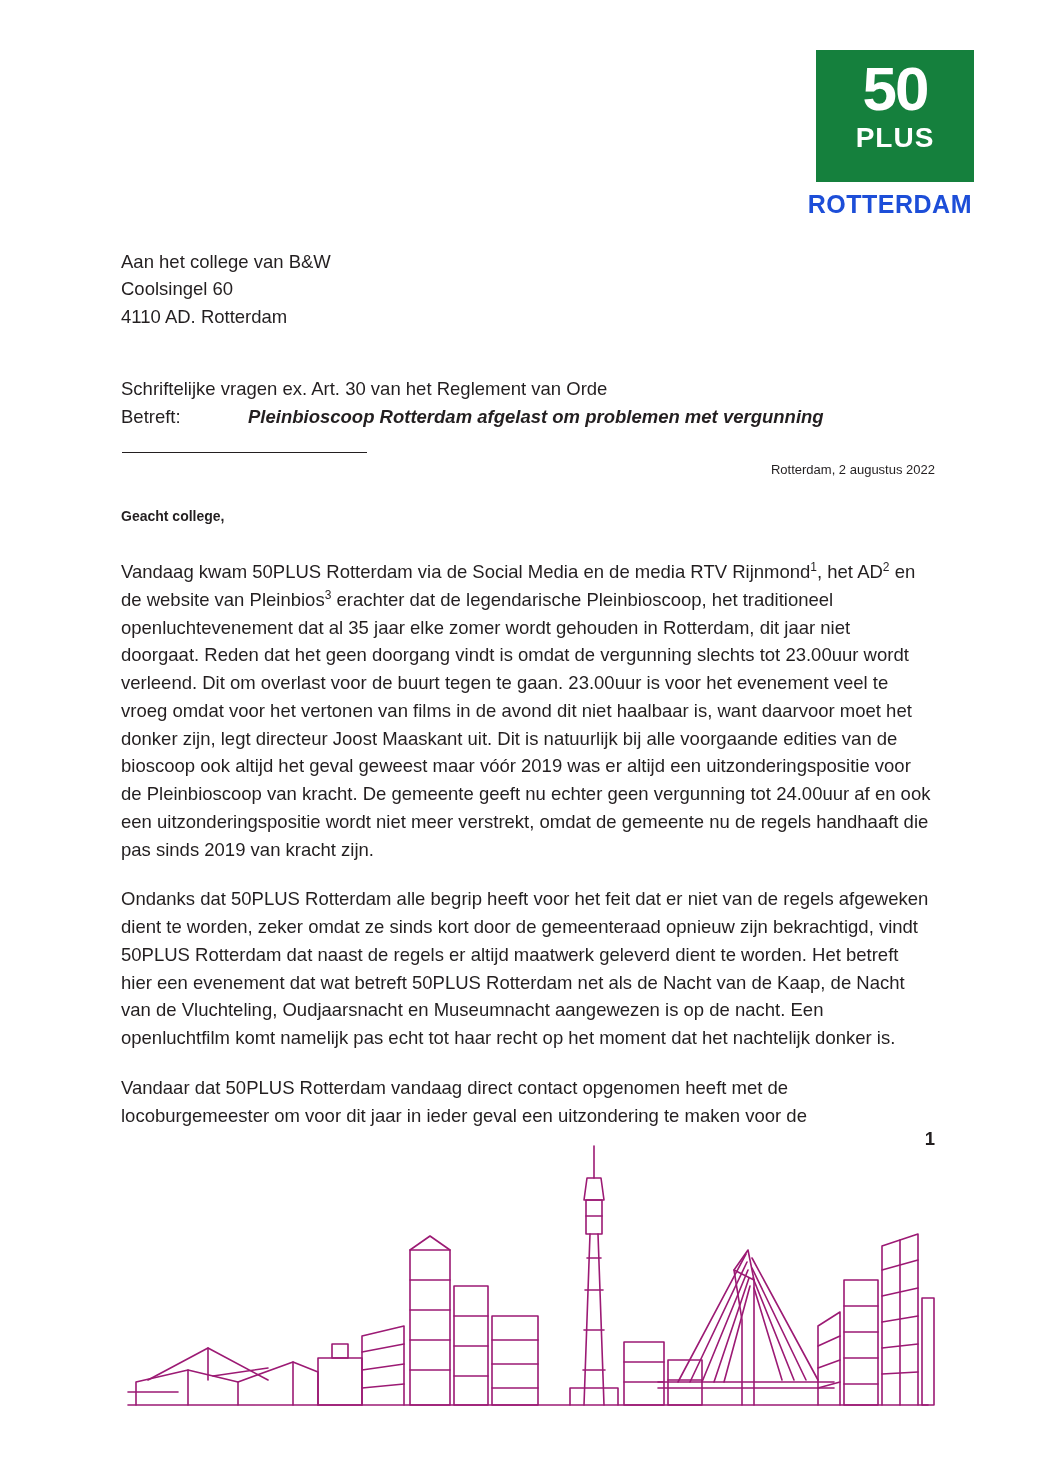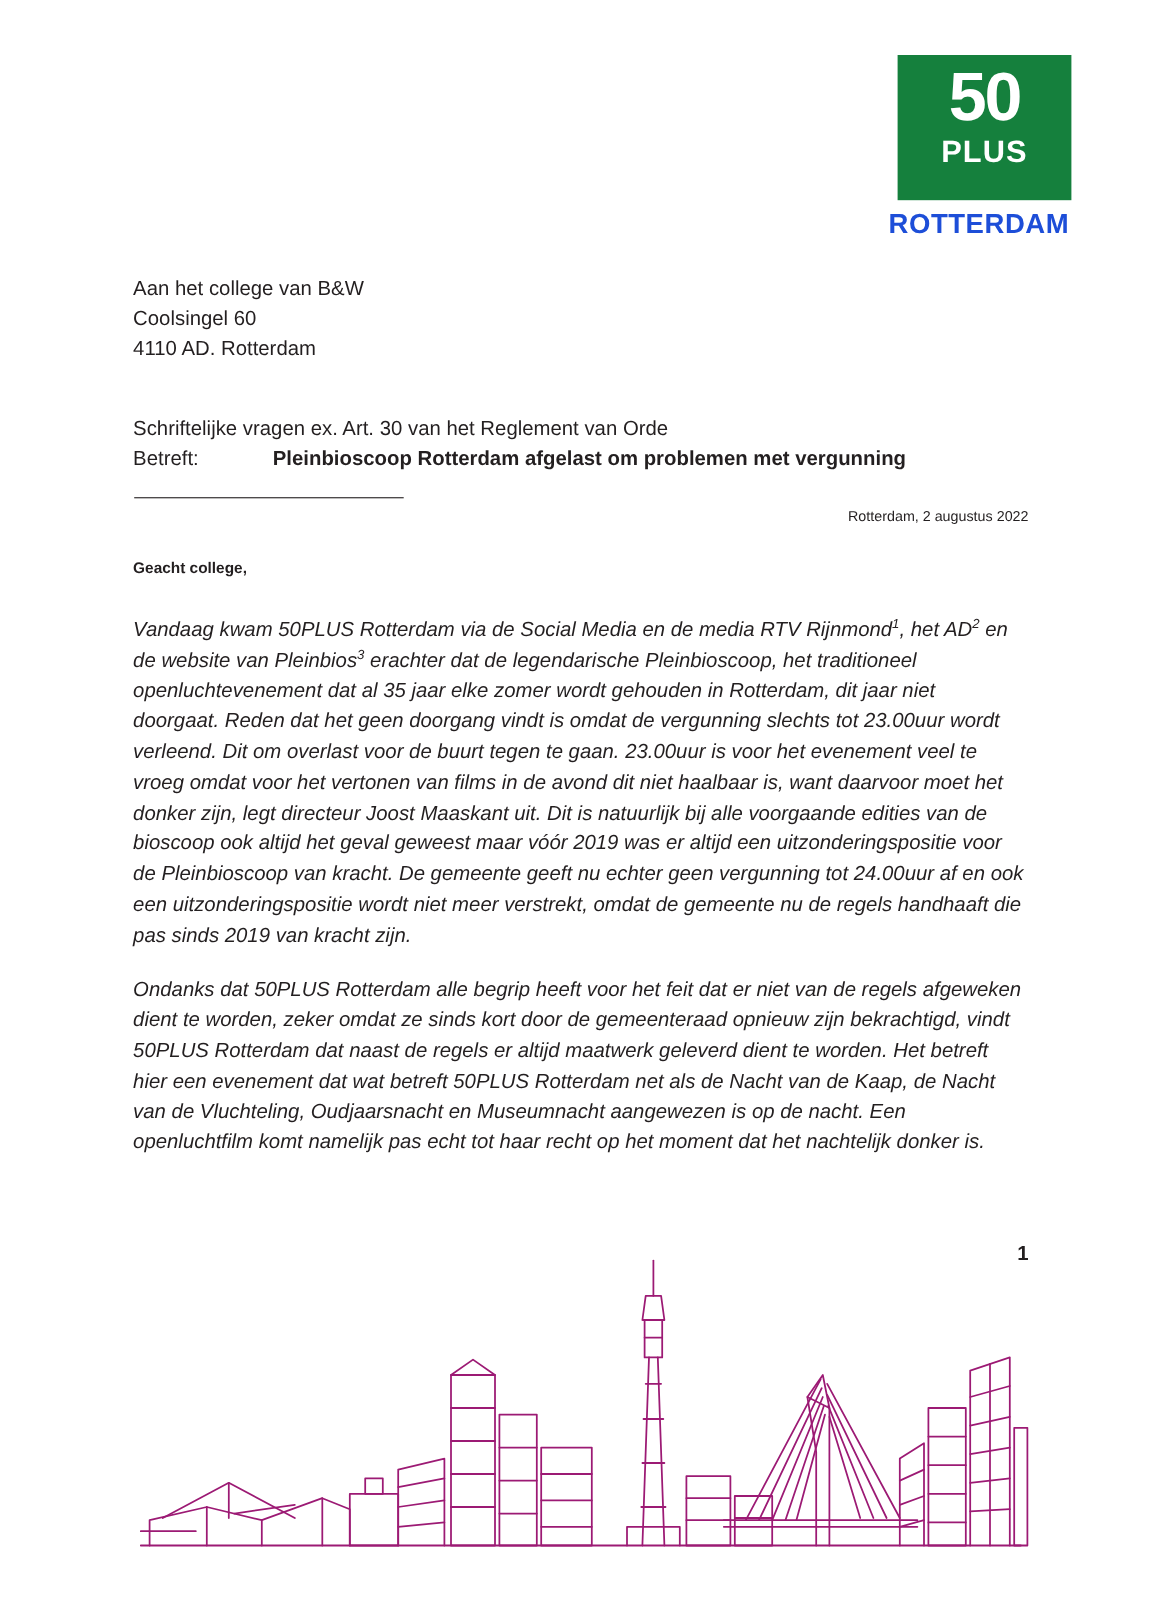--- a/index.html
+++ b/index.html
@@ -94,20 +94,21 @@
   }
   .subject .line2 {
     display: flex;
   }
   .subject .betreft-label {
     width: 127px;
     flex: 0 0 127px;
   }
   .subject .betreft-value {
     font-weight: bold;
+    font-style: italic;
   }
 
   
   .rule {
     position: absolute;
     left: 122px;
     top: 452px;
     width: 245px;
     height: 1px;
     background: #231f20;
@@ -135,21 +136,20 @@
     position: absolute;
     left: 121px;
     top: 558px;
     width: 812px;
     font-size: 18.5px;
     line-height: 1.5;
     text-align: left;
   }
   .body-text p {
     margin: 0 0 22px 0;
-    font-style: italic;
   }
   .body-text sup {
     font-size: 12px;
     line-height: 0;
     vertical-align: super;
   }
 
   
   .page-number {
     position: absolute;
@@ -204,20 +204,21 @@
 
   <div class="date">Rotterdam, 2 augustus 2022</div>
 
   <div class="salutation">Geacht college,</div>
 
   <div class="body-text">
     <p>
       <span>Vandaag kwam 50PLUS Rotterdam via de Social Media en de media RTV Rijnmond</span><sup>1</sup><span>, het AD</span><sup>2</sup><span> en de website van Pleinbios</span><sup>3</sup><span> erachter dat de legendarische Pleinbioscoop, het traditioneel openluchtevenement dat al 35 jaar elke zomer wordt gehouden in Rotterdam, dit jaar niet doorgaat. Reden dat het geen doorgang vindt is omdat de vergunning slechts tot 23.00uur wordt verleend. Dit om overlast voor de buurt tegen te gaan. 23.00uur is voor het evenement veel te vroeg omdat voor het vertonen van films in de avond dit niet haalbaar is, want daarvoor moet het donker zijn, legt directeur Joost Maaskant uit. Dit is natuurlijk bij alle voorgaande edities van de bioscoop ook altijd het geval geweest maar vóór 2019 was er altijd een uitzonderingspositie voor de Pleinbioscoop van kracht. De gemeente geeft nu echter geen vergunning tot 24.00uur af en ook een uitzonderingspositie wordt niet meer verstrekt, omdat de gemeente nu de regels handhaaft die pas sinds 2019 van kracht zijn.</span>
     </p>
     <p>Ondanks dat 50PLUS Rotterdam alle begrip heeft voor het feit dat er niet van de regels afgeweken dient te worden, zeker omdat ze sinds kort door de gemeenteraad opnieuw zijn bekrachtigd, vindt 50PLUS Rotterdam dat naast de regels er altijd maatwerk geleverd dient te worden. Het betreft hier een evenement dat wat betreft 50PLUS Rotterdam net als de Nacht van de Kaap, de Nacht van de Vluchteling, Oudjaarsnacht en Museumnacht aangewezen is op de nacht. Een openluchtfilm komt namelijk pas echt tot haar recht op het moment dat het nachtelijk donker is.</p>
+    <p>Vandaar dat 50PLUS Rotterdam vandaag direct contact opgenomen heeft met de locoburgemeester om voor dit jaar in ieder geval een uitzondering te maken voor de</p>
   </div>
 
   <div class="page-number">1</div>
 
   <div class="skyline">
     <svg viewBox="0 0 820 300" preserveAspectRatio="none" aria-hidden="true">
       <g fill="none" stroke="#9c1a74" stroke-width="1.6" stroke-linejoin="round" stroke-linecap="round">
 
         <line x1="10" y1="275" x2="810" y2="275"></line>
         <line x1="10" y1="262" x2="60" y2="262"></line>

